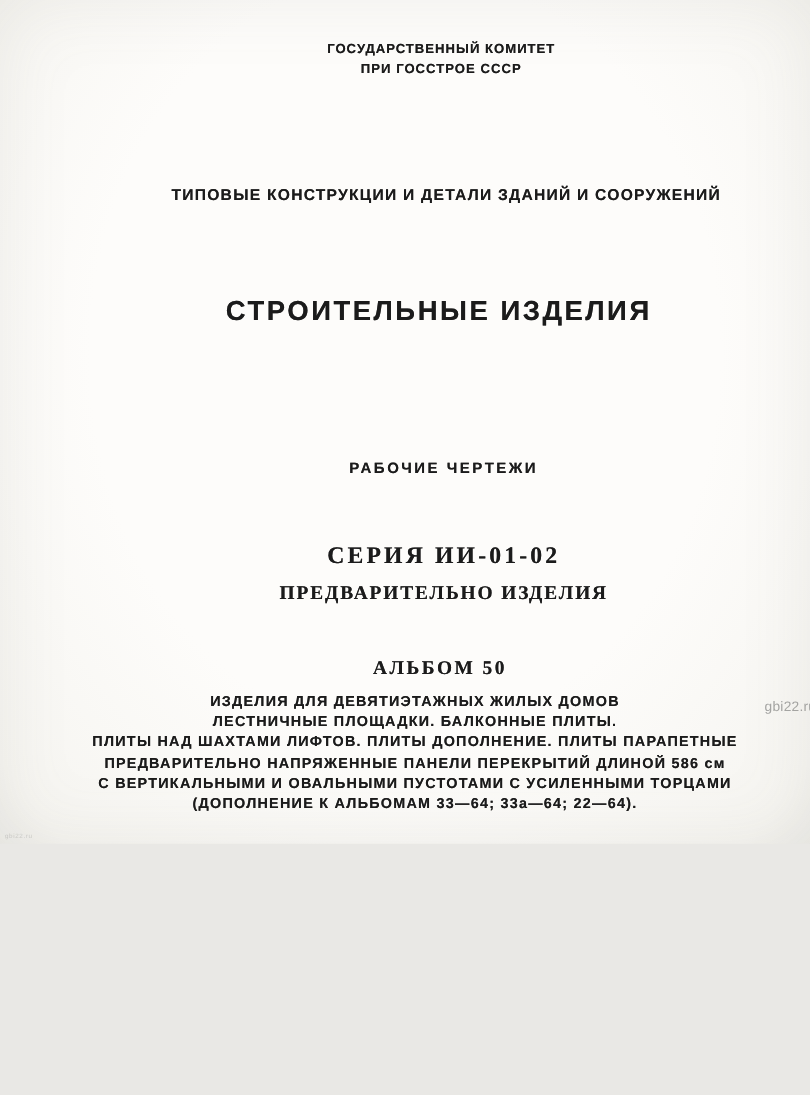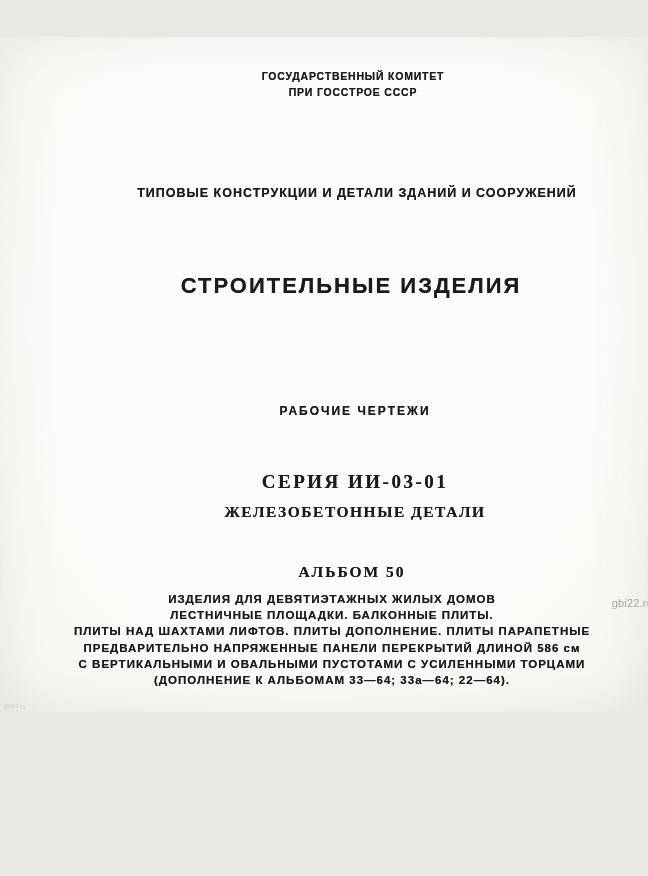--- a/index.html
+++ b/index.html
@@ -7,21 +7,20 @@
     width: 648px; height: 876px;
     background: #e9e8e5;
     font-family: "Liberation Sans", sans-serif;
   }
   .page {
     position: relative;
     width: 648px; height: 675px;
     overflow: hidden;
     background: radial-gradient(ellipse at 50% 42%, #fdfcfa 55%, #f6f5f1 92%, #f0efeb 100%);
     color: #1b1b1b;
-    margin-top: 37px;
   }
   .blk { position: absolute; right: 0; text-align: center; font-weight: bold; }
   .ink { text-shadow: 0 0 0.5px rgba(20,20,20,0.75); }
 
   .hdr        { top: 31px;  left: 58px; font-size: 10.5px; line-height: 16px; letter-spacing: 0.8px; }
   .typical    { top: 149px; left: 66px; font-size: 12.5px; letter-spacing: 1px; }
   .title      { top: 235px; left: 54px; font-size: 22px;  line-height: 27px; letter-spacing: 2px; }
   .subtitle   { top: 367px; left: 62px; font-size: 12px;  letter-spacing: 2px; }
   .series-name{ top: 434px; left: 62px; font-family: "Liberation Serif", serif; font-size: 19px; letter-spacing: 2.5px; }
   .series-type{ top: 466px; left: 62px; font-family: "Liberation Serif", serif; font-size: 15.5px; letter-spacing: 1.5px; }
@@ -64,22 +63,22 @@
   </div>
 
   <div class="blk typical ink">ТИПОВЫЕ КОНСТРУКЦИИ И ДЕТАЛИ ЗДАНИЙ И СООРУЖЕНИЙ</div>
 
   <div class="blk title ink">
     <div>СТРОИТЕЛЬНЫЕ ИЗДЕЛИЯ</div>
   </div>
 
   <div class="blk subtitle ink">РАБОЧИЕ ЧЕРТЕЖИ</div>
 
-  <div class="blk series-name ink">СЕРИЯ ИИ-03-01</div>
-  <div class="blk series-type ink">ЖЕЛЕЗОБЕТОННЫЕ ДЕТАЛИ</div>
+  <div class="blk series-name ink">СЕРИЯ ИИ-01-02</div>
+  <div class="blk series-type ink">ПРЕДВАРИТЕЛЬНО ИЗДЕЛИЯ</div>
 
   <div class="blk album-h ink">АЛЬБОМ 50</div>
   <div class="blk desc ink">
     <div>ИЗДЕЛИЯ ДЛЯ ДЕВЯТИЭТАЖНЫХ ЖИЛЫХ ДОМОВ</div>
     <div>ЛЕСТНИЧНЫЕ ПЛОЩАДКИ. БАЛКОННЫЕ ПЛИТЫ.</div>
     <div>ПЛИТЫ НАД ШАХТАМИ ЛИФТОВ. ПЛИТЫ ДОПОЛНЕНИЕ. ПЛИТЫ ПАРАПЕТНЫЕ</div>
     <div>ПРЕДВАРИТЕЛЬНО НАПРЯЖЕННЫЕ ПАНЕЛИ ПЕРЕКРЫТИЙ ДЛИНОЙ 586 см</div>
     <div>С ВЕРТИКАЛЬНЫМИ И ОВАЛЬНЫМИ ПУСТОТАМИ С УСИЛЕННЫМИ ТОРЦАМИ</div>
     <div>(ДОПОЛНЕНИЕ К АЛЬБОМАМ 33—64; 33а—64; 22—64).</div>
   </div>

